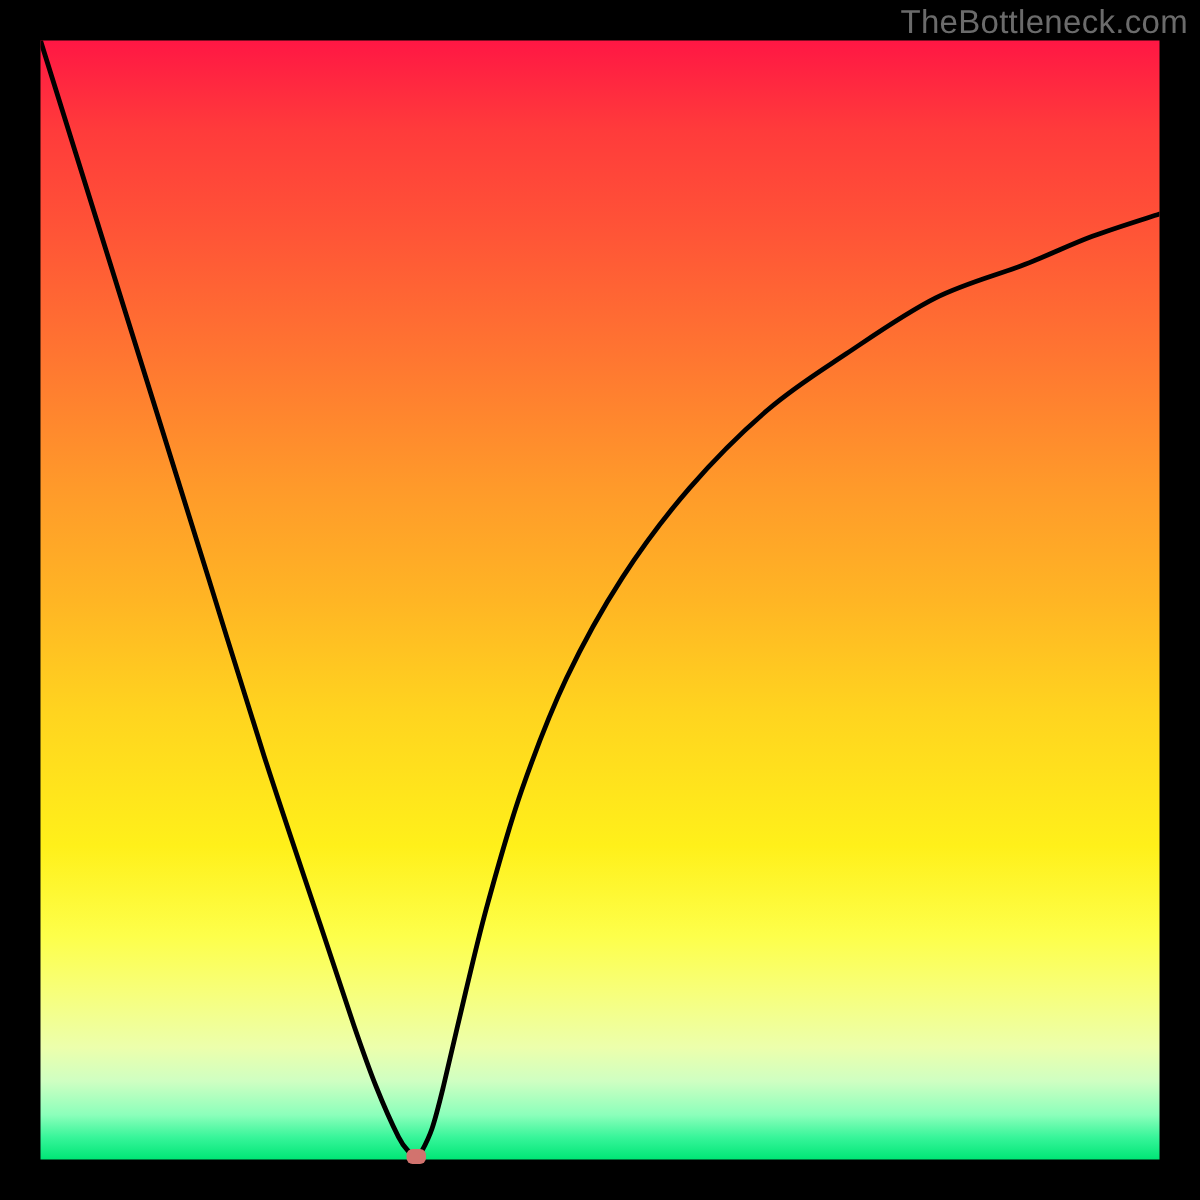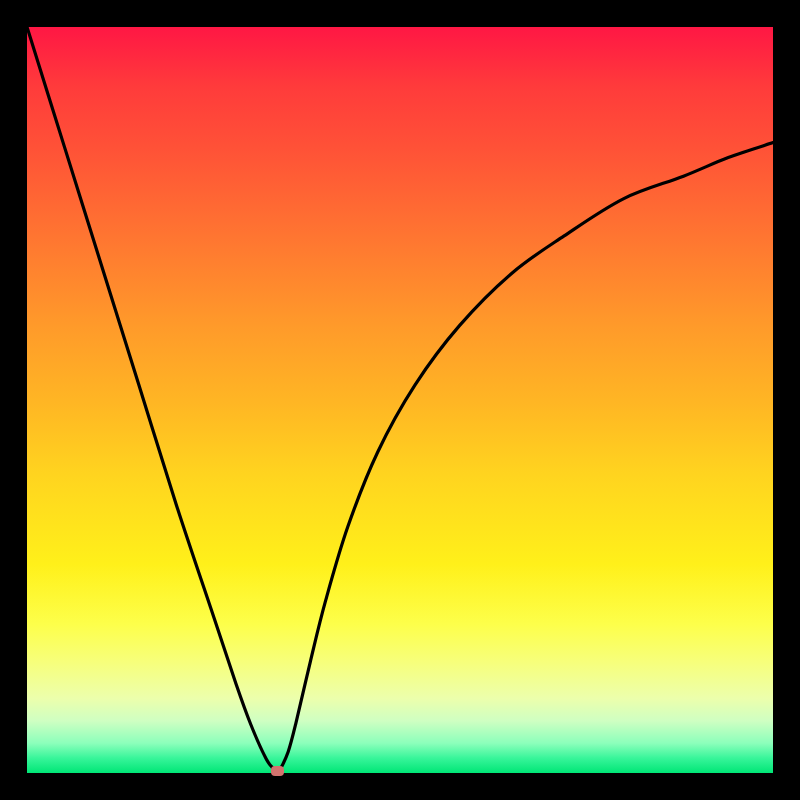--- a/index.html
+++ b/index.html
@@ -71,13 +71,14 @@
 
 <div class="plot-outer">
   <div class="plot-inner"></div>
 
   <svg class="curve-svg" viewBox="0 0 746 746" preserveAspectRatio="none">
     <path id="curve-path" d="M 0.00 0.00 C 6.22 19.89, 24.87 79.57, 37.30 119.36 C 49.73 159.15, 62.17 198.93, 74.60 238.72 C 87.03 278.51, 99.47 318.29, 111.90 358.08 C 124.33 397.87, 136.77 438.90, 149.20 477.44 C 161.63 515.98, 176.55 559.50, 186.50 589.34 C 196.45 619.18, 202.66 638.45, 208.88 656.48 C 215.10 674.51, 218.83 685.08, 223.80 697.51 C 228.77 709.94, 234.99 723.74, 238.72 731.08 C 242.45 738.42, 244.31 739.04, 246.18 741.52 C 248.05 744.01, 248.67 746.00, 249.91 746.00 C 251.15 746.00, 251.78 745.01, 253.64 741.52 C 255.50 738.04, 258.61 732.45, 261.10 725.11 C 263.59 717.78, 264.83 712.68, 268.56 697.51 C 272.29 682.34, 278.51 654.62, 283.48 634.10 C 288.45 613.59, 292.18 596.80, 298.40 574.42 C 304.62 552.04, 312.08 524.69, 320.78 499.82 C 329.48 474.95, 339.43 448.84, 350.62 425.22 C 361.81 401.60, 374.24 379.22, 387.92 358.08 C 401.60 336.94, 416.52 317.05, 432.68 298.40 C 448.84 279.75, 467.49 261.10, 484.90 246.18 C 502.31 231.26, 518.47 221.31, 537.12 208.88 C 555.77 196.45, 576.91 181.53, 596.80 171.58 C 616.69 161.63, 639.07 156.04, 656.48 149.20 C 673.89 142.36, 686.32 136.15, 701.24 130.55 C 716.16 124.96, 738.54 118.12, 746.00 115.63" fill="none" stroke="#000" stroke-width="3.2" stroke-linejoin="round" stroke-linecap="round"></path>
   </svg>
 
   <div id="marker" class="marker" style="left: 270.91px; top: 766px;"></div>
 
+  <div class="watermark">TheBottleneck.com</div>
 </div>
 
 </body></html>

